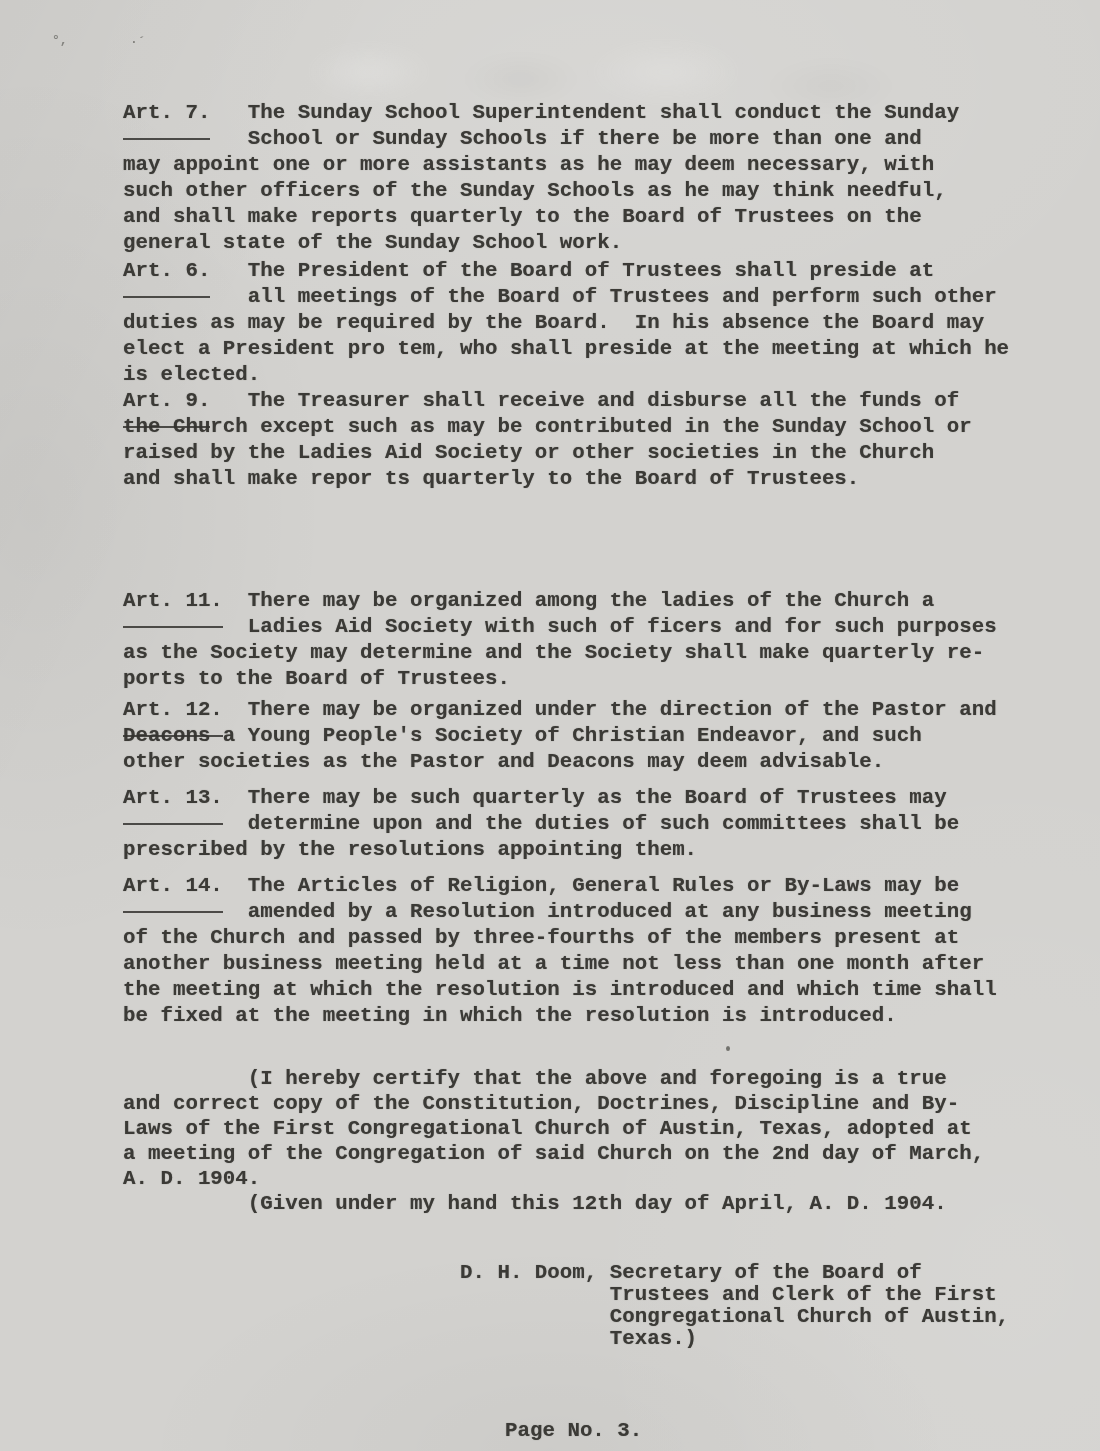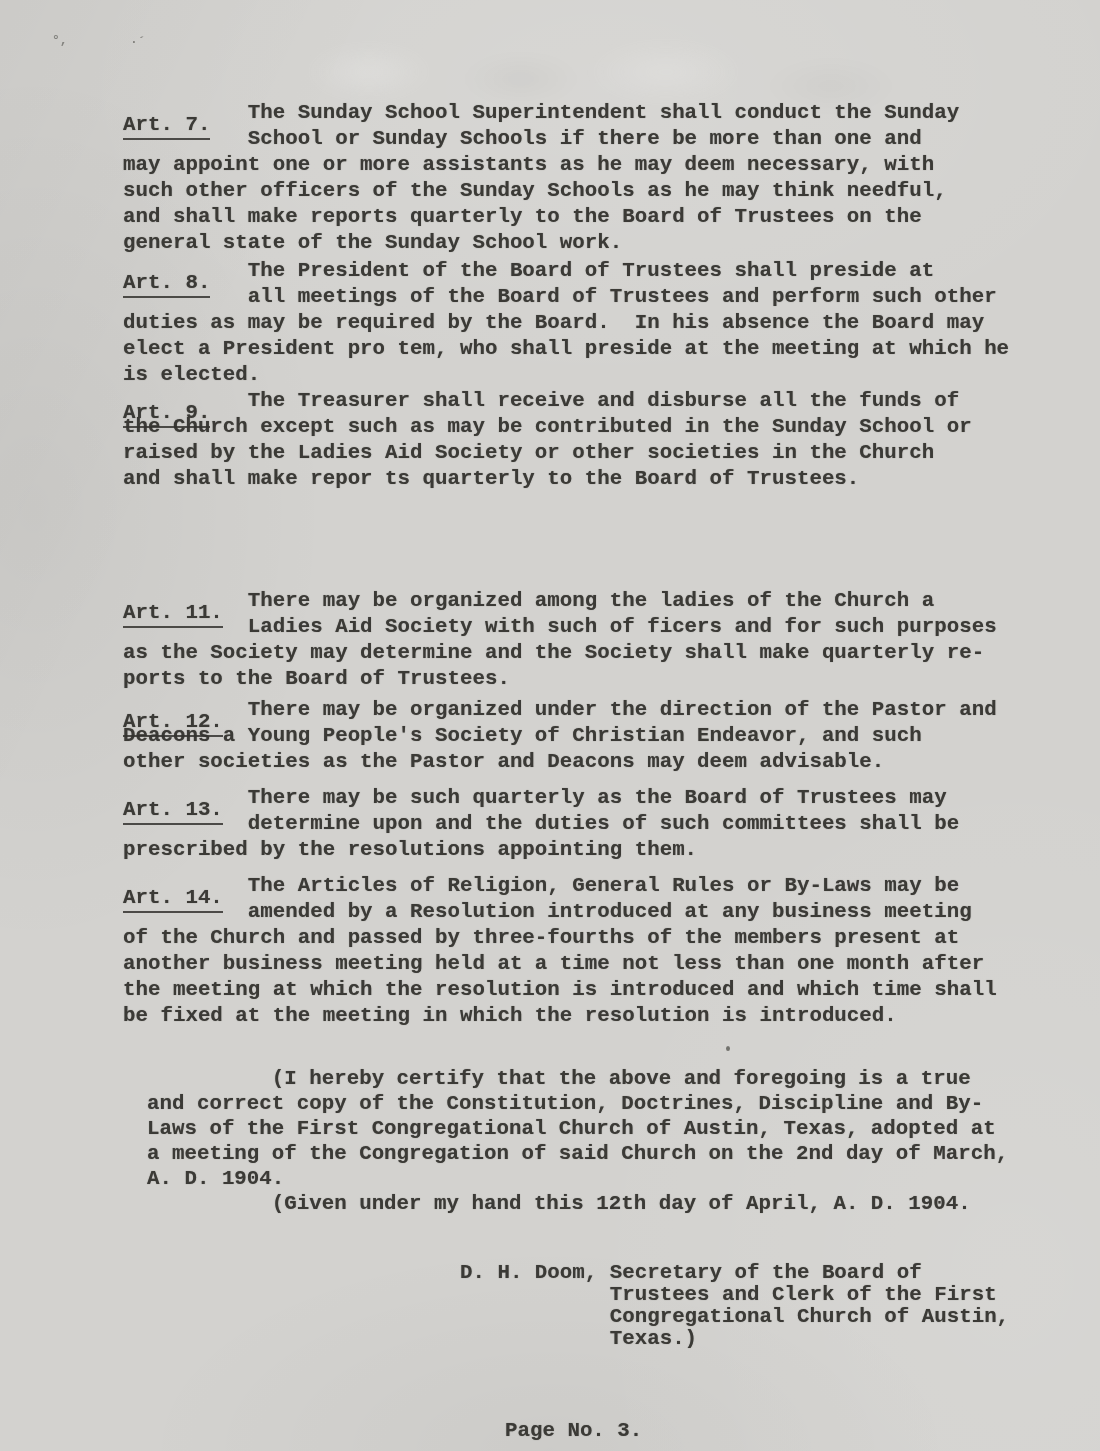--- a/index.html
+++ b/index.html
@@ -52,31 +52,31 @@
     width: 4px; height: 5px;
     border-radius: 50%;
     background: rgba(62,61,56,0.65);
   }
   .block {
     position: absolute;
     left: 123px;
   }
   .article .label {
     position: absolute;
-    left: 0; top: 12px;
+    left: 0; top: 0;
     border-bottom: 2px solid rgba(52,51,47,0.85);
-    padding-bottom: 0px;
+    padding-bottom: 12px;
   }
   pre.body {
     margin: 0;
     font: inherit;
     white-space: pre;
     text-shadow: inherit;
   }
-  .cert pre.body { line-height: 25px; margin-left: 24px; }
+  .cert pre.body { line-height: 25px; }
   .sig  pre.body { line-height: 22px; margin-top: 36px; }
   .footer {
     position: absolute;
     left: 505px; top: 1390px; margin-top: 28px;
   }
 </style>
 </head>
 <body>
 
 <div class="page">
@@ -90,21 +90,21 @@
     <span class="label">Art. 7.</span>
     <pre class="body">          The Sunday School Superintendent shall conduct the Sunday
           School or Sunday Schools if there be more than one and
 may appoint one or more assistants as he may deem necessary, with
 such other officers of the Sunday Schools as he may think needful,
 and shall make reports quarterly to the Board of Trustees on the
 general state of the Sunday School work.</pre>
   </div>
 
   <div class="block article" style="top:258px;">
-    <span class="label">Art. 8.</span>
+    <span class="label">Art. 6.</span>
     <pre class="body">          The President of the Board of Trustees shall preside at
           all meetings of the Board of Trustees and perform such other
 duties as may be required by the Board.  In his absence the Board may
 elect a President pro tem, who shall preside at the meeting at which he
 is elected.</pre>
   </div>
 
   <div class="block article" style="top:388px;">
     <span class="label">Art. 9.</span>
     <pre class="body">          The Treasurer shall receive and disburse all the funds of

